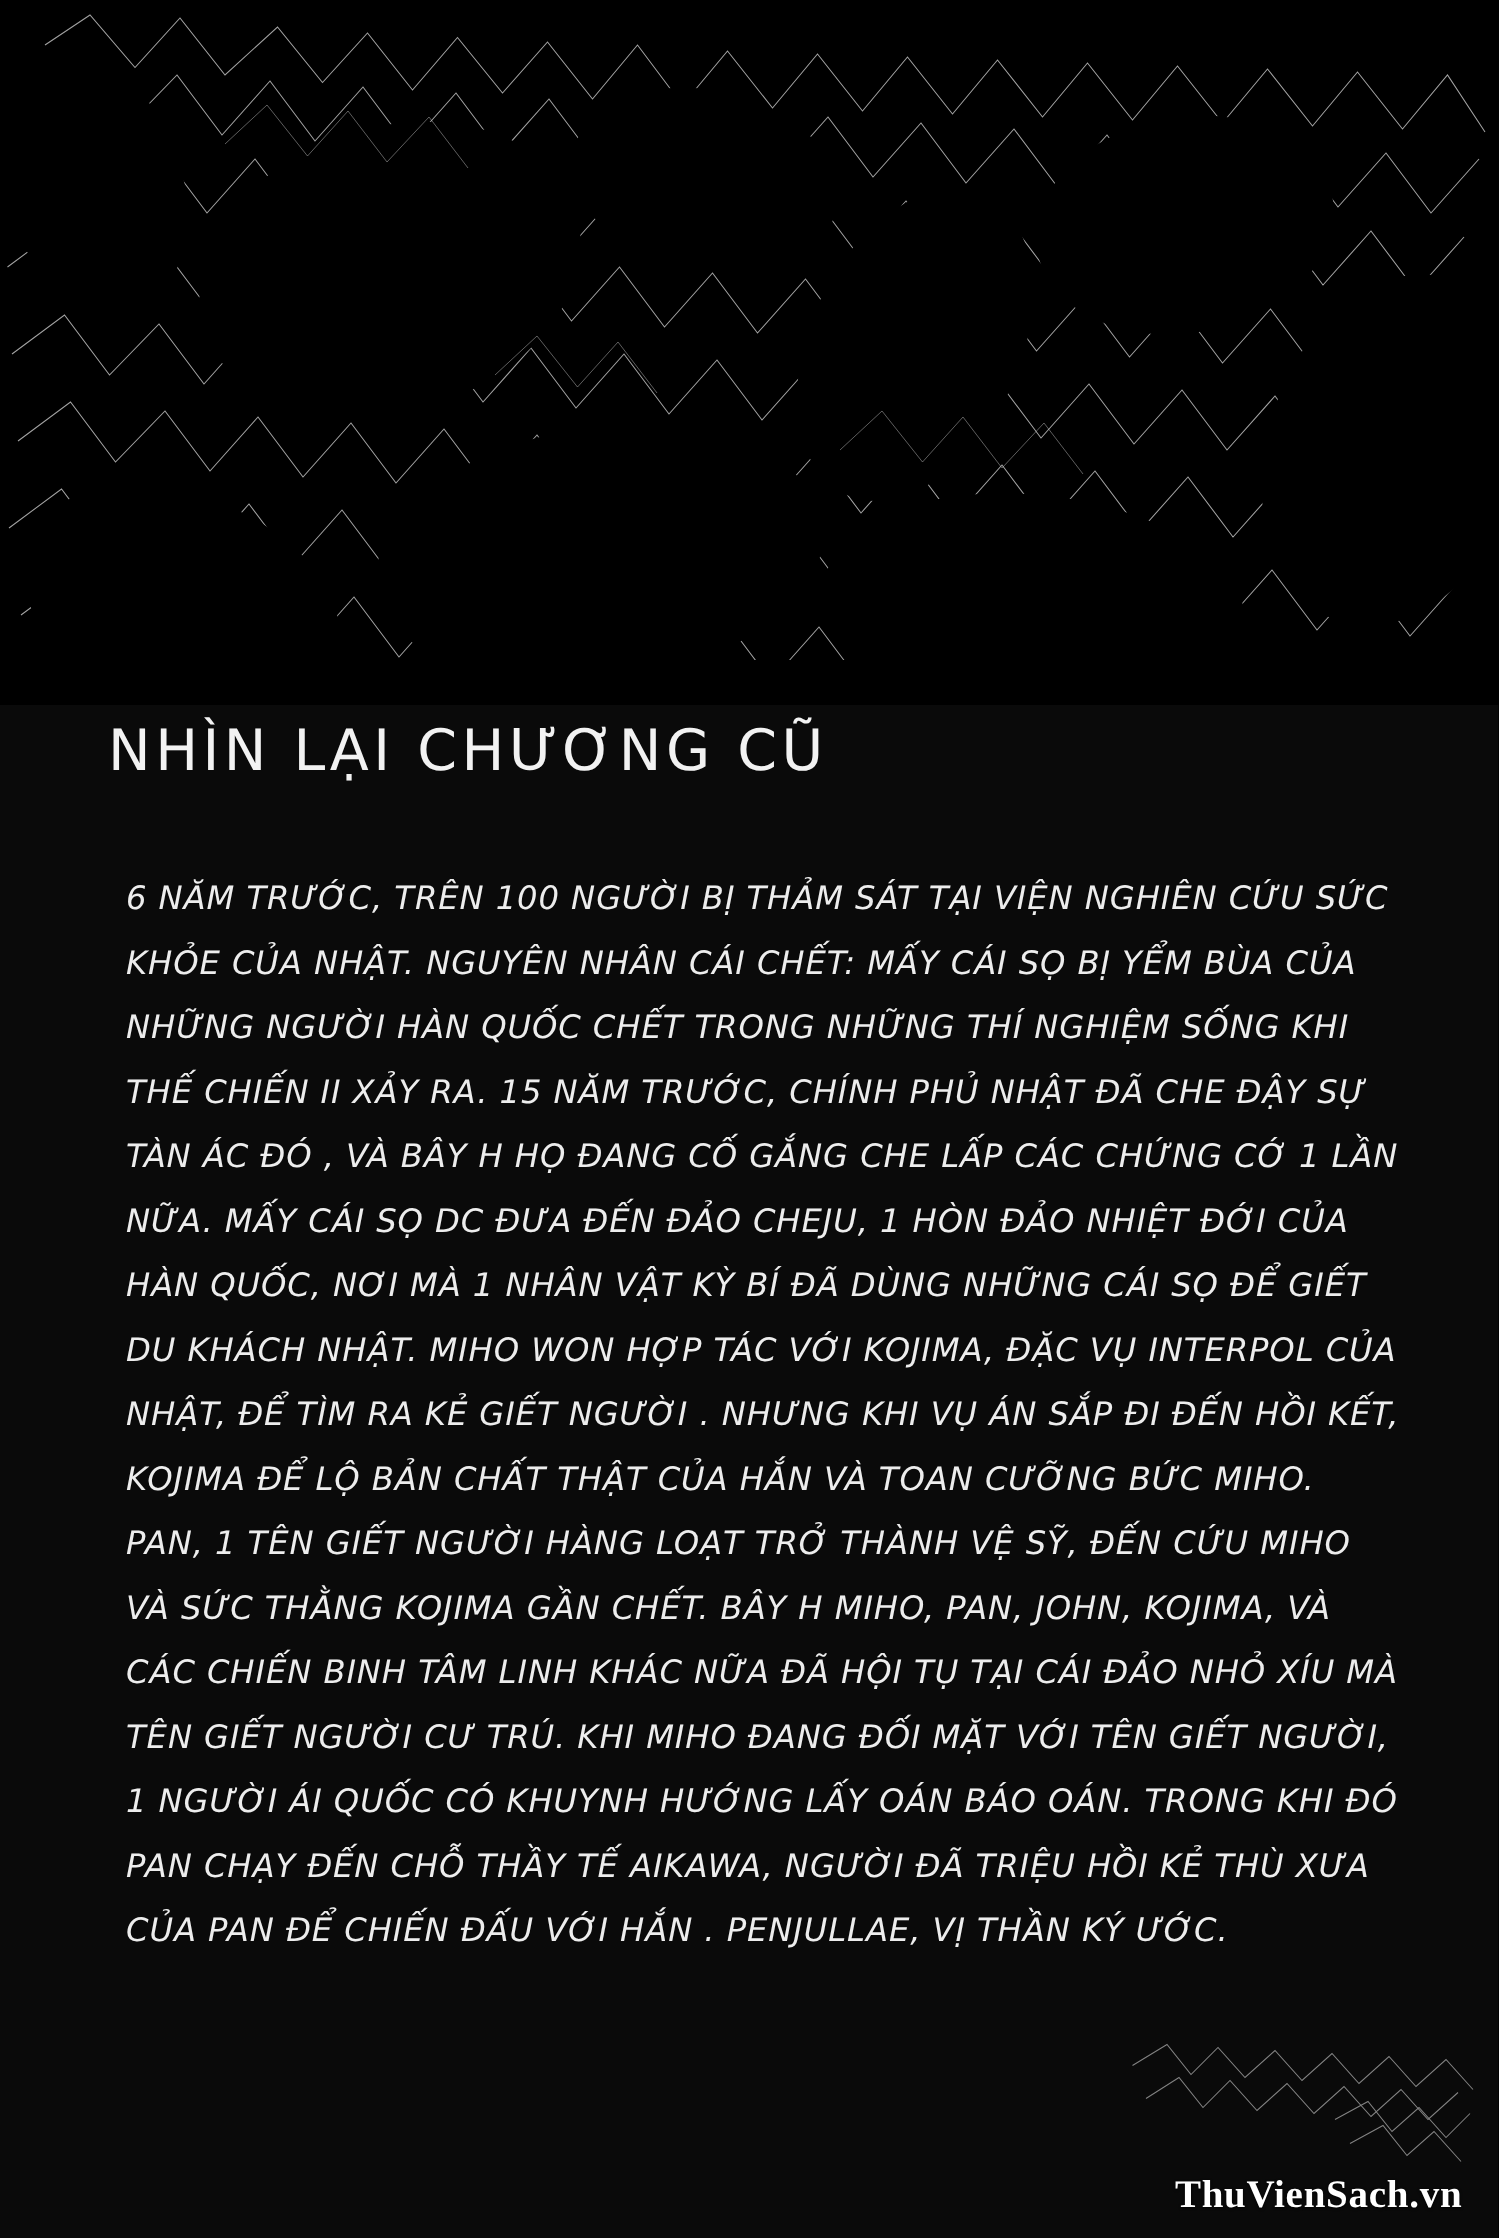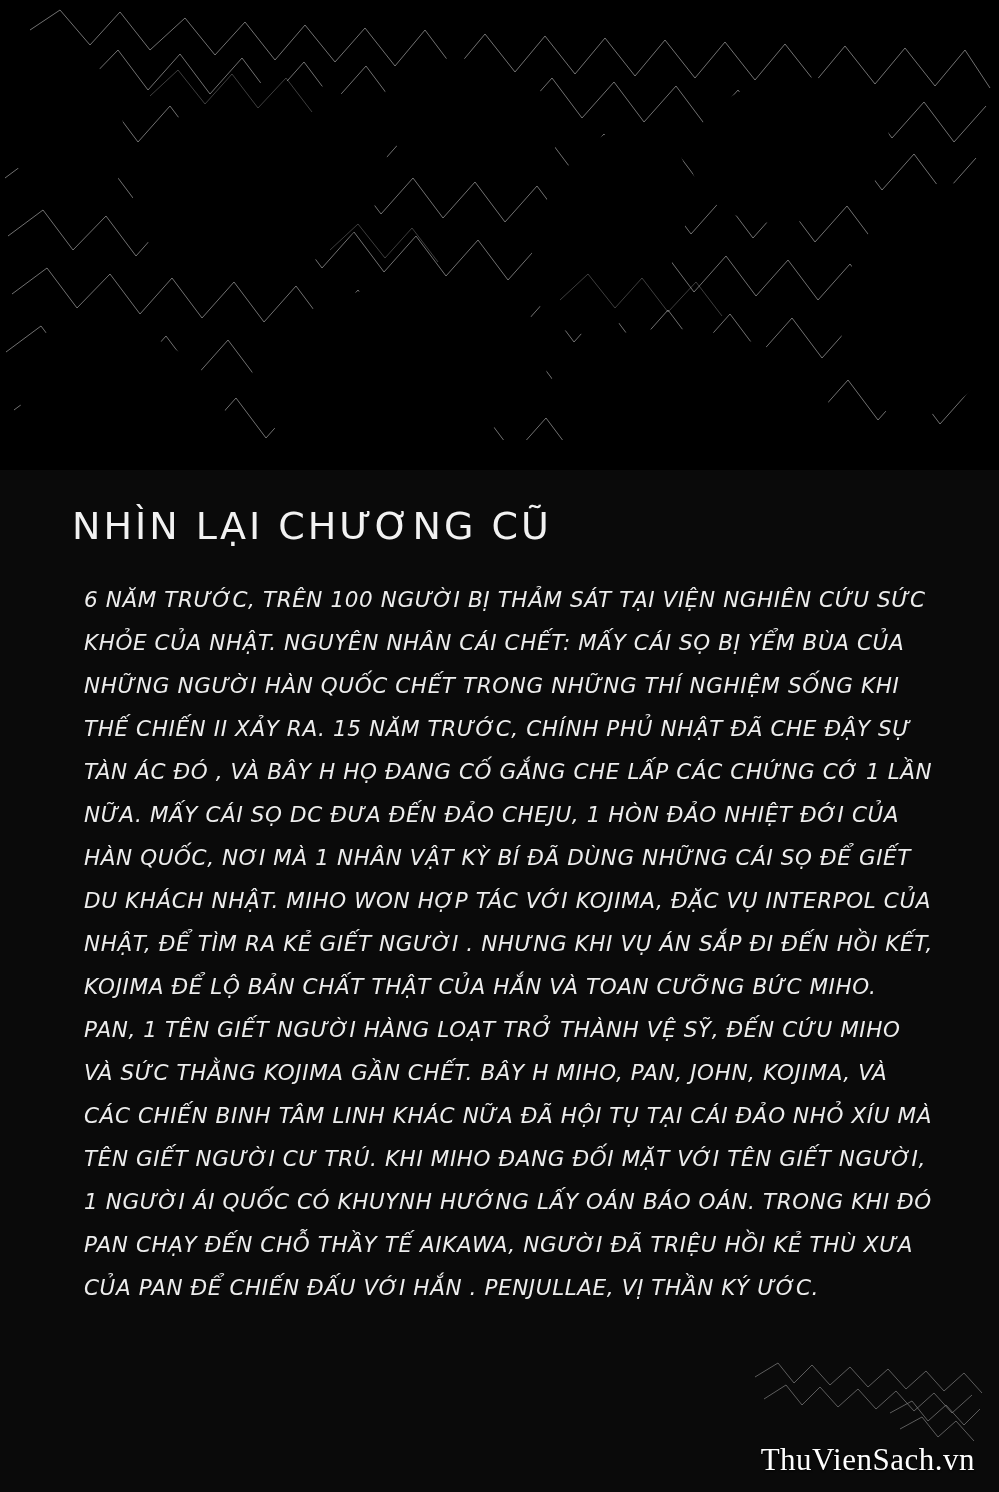--- a/index.html
+++ b/index.html
@@ -25,21 +25,21 @@
     height: 470px;
     background: #000;
     overflow: hidden;
   }
   .art svg { display: block; }
 
   
   .heading {
     position: absolute;
     left: 72px;
-    top: 504px;
+    top: 478px;
     color: #f2f2f2;
     font-size: 38px;
     letter-spacing: 3px;
     font-weight: 400;
     font-family: "DejaVu Sans", sans-serif;
     text-transform: uppercase;
     white-space: nowrap;
   }
 
   
@@ -67,23 +67,23 @@
     height: 90px;
     opacity: 0.85;
   }
 
   
   .watermark {
     position: absolute;
     right: 24px;
     bottom: 14px;
     color: #ffffff;
-    font-size: 31px;
+    font-size: 26px;
     font-family: "Liberation Serif", serif;
-    font-weight: 400;
+    font-weight: 700;
     letter-spacing: 0.5px;
     text-shadow: 0 1px 2px #000;
   }
 </style>
 </head>
 <body>
 
 <div class="page">
 
   <div class="art">

